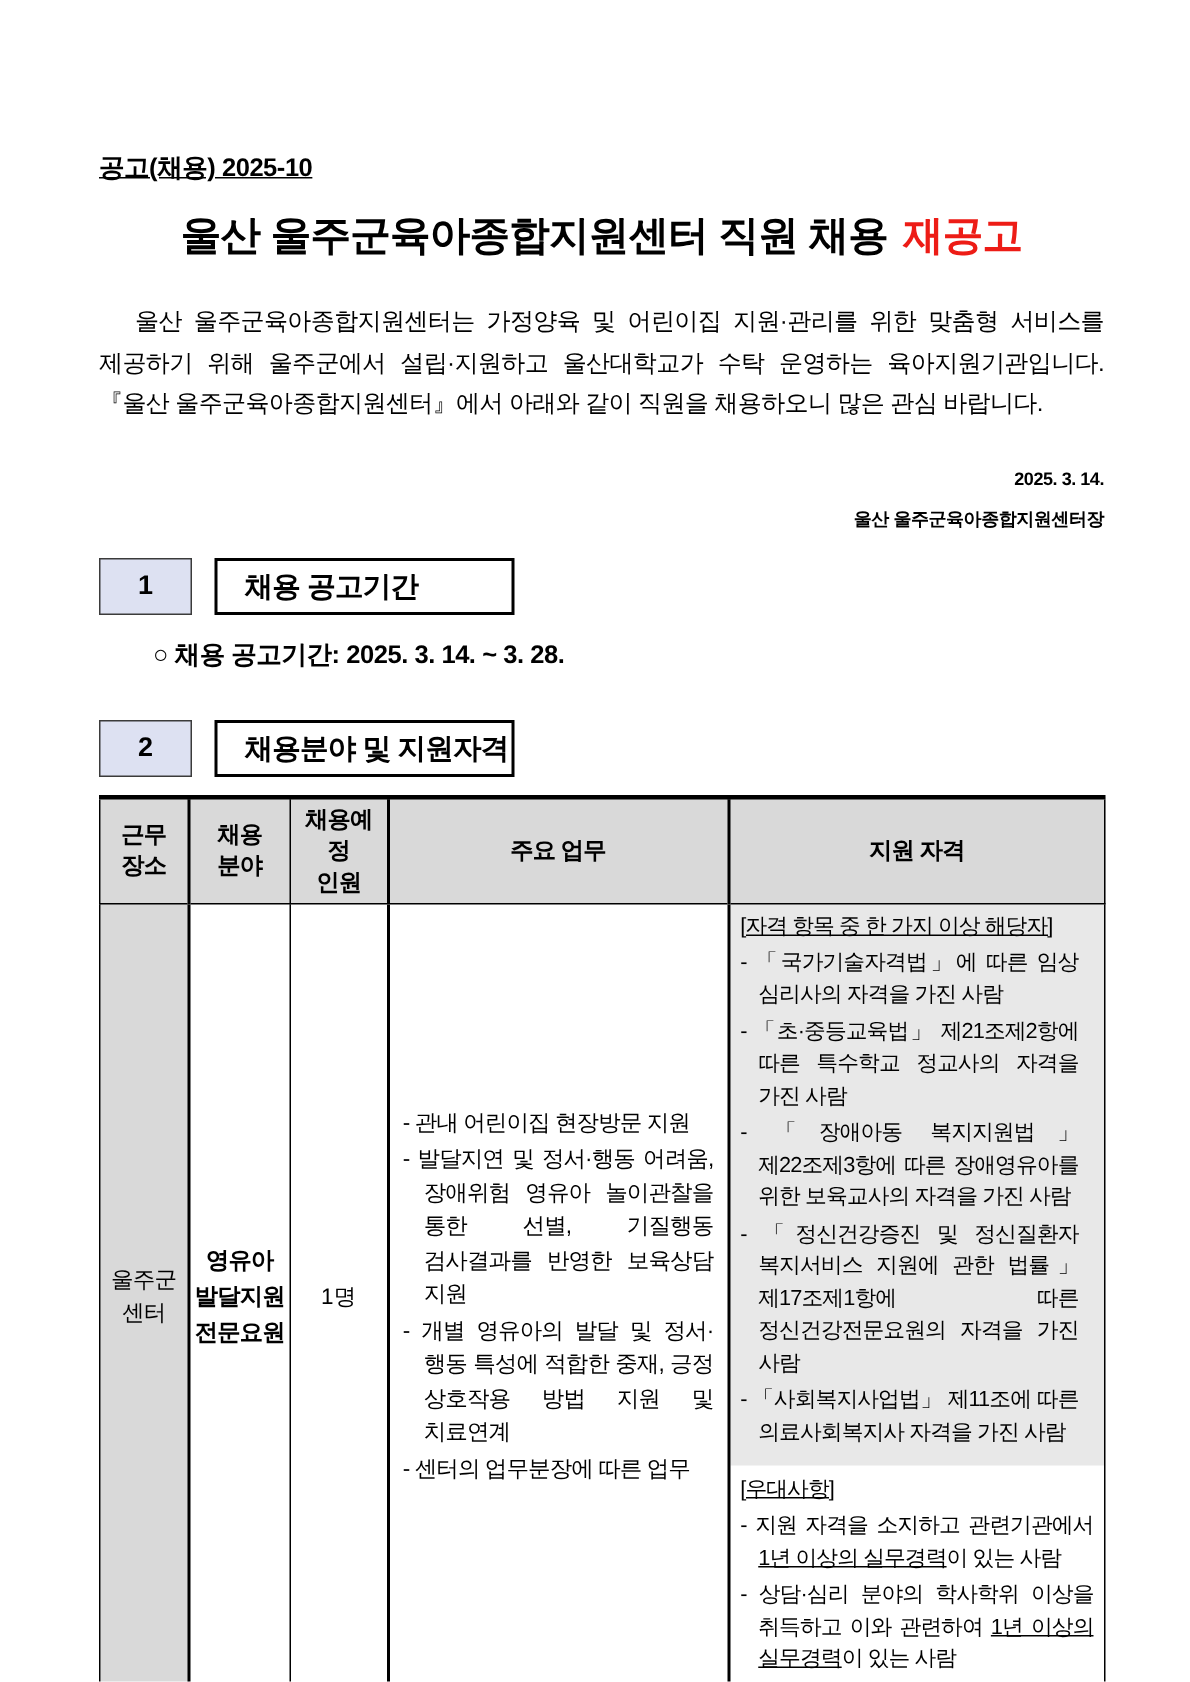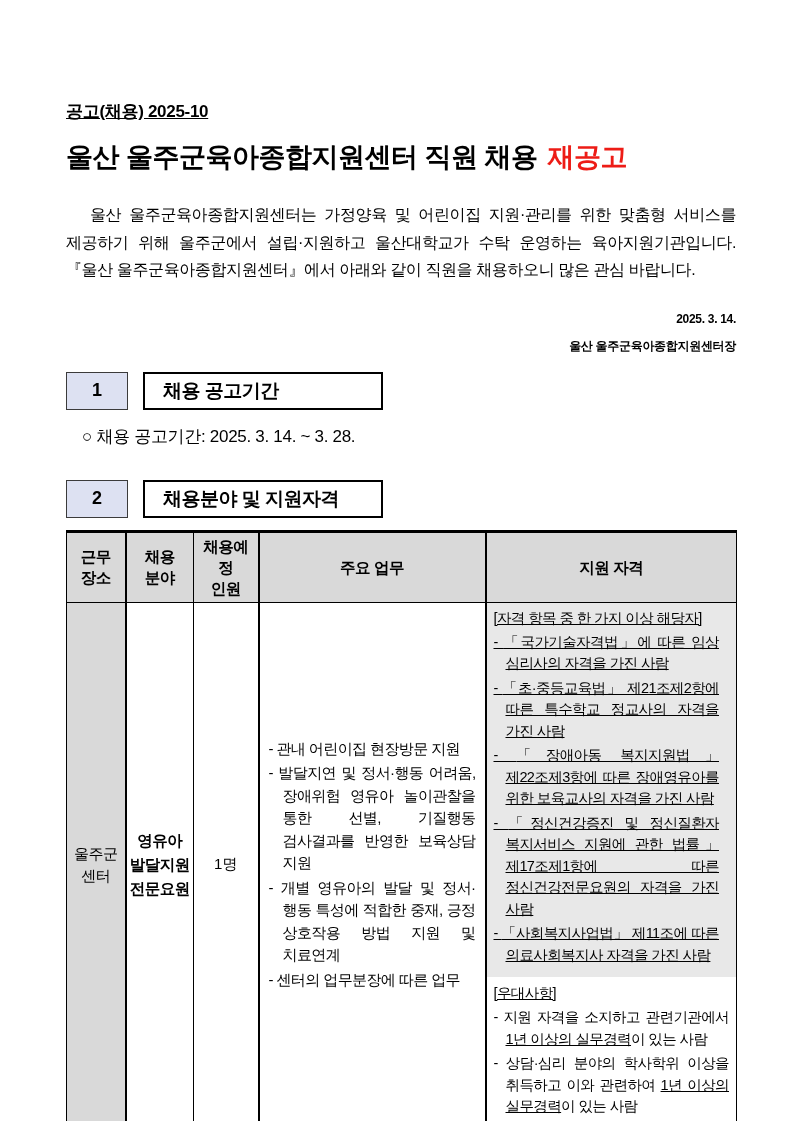--- a/index.html
+++ b/index.html
@@ -2,36 +2,36 @@
 <html lang="ko"><head>
 <meta charset="utf-8">
 <style>
   html,body{margin:0;padding:0;background:#fff;}
   body{width:793px;height:1121px;position:relative;
        font-family:"Liberation Sans","DejaVu Sans",sans-serif;color:#000;}
   .page{position:absolute;left:0;top:0;width:793px;height:1121px;overflow:hidden;}
   .content{position:absolute;left:66px;top:100px;width:670px;}
 
   .notice-no{font-size:17px;font-weight:bold;text-decoration:underline;letter-spacing:-0.3px;}
-  .doc-title{margin-top:16px;font-size:27px;font-weight:bold;letter-spacing:-0.5px;}
+  .doc-title{margin-top:16px;text-align:center;font-size:27px;font-weight:bold;letter-spacing:-0.5px;}
   .doc-title .red{color:#ed1c16;margin-left:10px;}
 
   .intro{margin-top:26px;font-size:16px;line-height:27.5px;text-align:justify;
          text-indent:24px;word-break:keep-all;letter-spacing:-0.4px;}
 
   .date-block{margin-top:22px;text-align:right;font-weight:bold;font-size:12px;line-height:27px;letter-spacing:-0.3px;}
 
   .sec{display:flex;align-items:center;gap:15px;}
   .sec-num{width:62px;height:38px;background:#dde1f2;border:1.6px solid #3b3b3b;
            display:flex;align-items:center;justify-content:center;
            font-size:18px;font-weight:bold;box-sizing:border-box;}
-  .sec-title{width:240px;height:38px;border:2px solid #000;display:flex;align-items:center;
+  .sec-title{width:200px;height:38px;border:2px solid #000;display:flex;align-items:center;
              padding-left:18px;font-size:19px;font-weight:bold;box-sizing:border-box;letter-spacing:-0.5px;}
   .sec1{margin-top:12px;}
-  .period{margin-top:15px;margin-left:16px;font-size:17px;font-weight:normal;letter-spacing:-0.3px;}
+  .period{margin-top:15px;margin-left:36px;font-size:17px;font-weight:bold;letter-spacing:-0.3px;}
   .sec2{margin-top:32px;}
 
   table.recruit{margin-top:12px;width:670px;border-collapse:collapse;table-layout:fixed;
                 border-top:3px solid #000;border-bottom:3px solid #000;
                 border-left:1.4px solid #000;border-right:1.4px solid #000;}
   table.recruit th,table.recruit td{border:1.2px solid #000;box-sizing:border-box;}
   table.recruit th{background:#d9d9d9;font-size:15.5px;font-weight:bold;text-align:center;
                    padding:3px 2px;line-height:21px;white-space:pre-line;letter-spacing:-0.5px;
                    border-bottom:1.6px solid #000;}
   .b-r{border-right:2.2px solid #000 !important;}
@@ -40,21 +40,21 @@
   td.c-field{text-align:center;vertical-align:middle;font-weight:bold;font-size:15.5px;
              line-height:24px;white-space:pre-line;letter-spacing:-0.5px;}
   td.c-count{text-align:center;vertical-align:middle;font-size:15px;}
   td.c-duty{vertical-align:middle;padding:8px 9px;font-size:15px;}
   td.c-qual{vertical-align:top;padding:0;font-size:14.5px;height:460px;}
 
   .duty-list .item{padding-left:14px;text-indent:-14px;line-height:22.5px;text-align:justify;
                    word-break:keep-all;margin:2px 0;letter-spacing:-0.6px;}
   .duty-list .item::before{content:"- ";}
 
-  .qual-block{background:#e8e8e8;min-height:337px;padding:4px 17px 8px 7px;box-sizing:border-box;text-decoration:underline;}
+  .qual-block{background:#e8e8e8;min-height:337px;padding:4px 17px 8px 7px;box-sizing:border-box;}
   .pref-block{padding:5px 7px 6px 7px;}
   .list-header{text-decoration:underline;line-height:22px;letter-spacing:-0.6px;}
   .qual-list .item,.pref-list .item{padding-left:12px;text-indent:-12px;line-height:21.5px;
                    text-align:justify;word-break:keep-all;margin:3px 0;letter-spacing:-0.6px;}
   .qual-list .item::before,.pref-list .item::before{content:"- ";}
   .u{text-decoration:underline;}
 </style>
 </head>
 <body>
 

